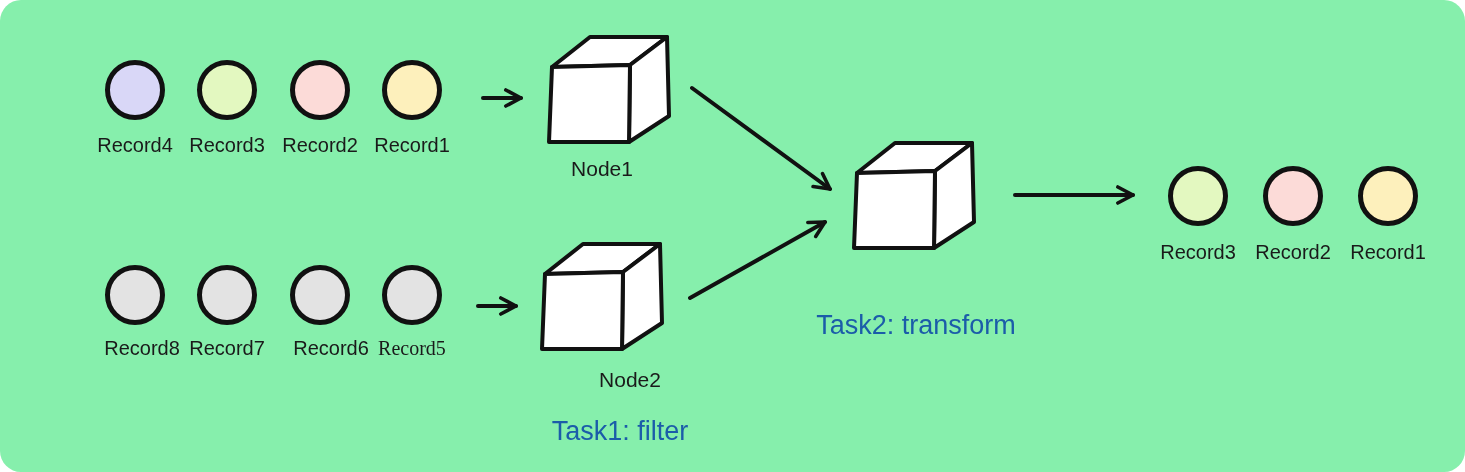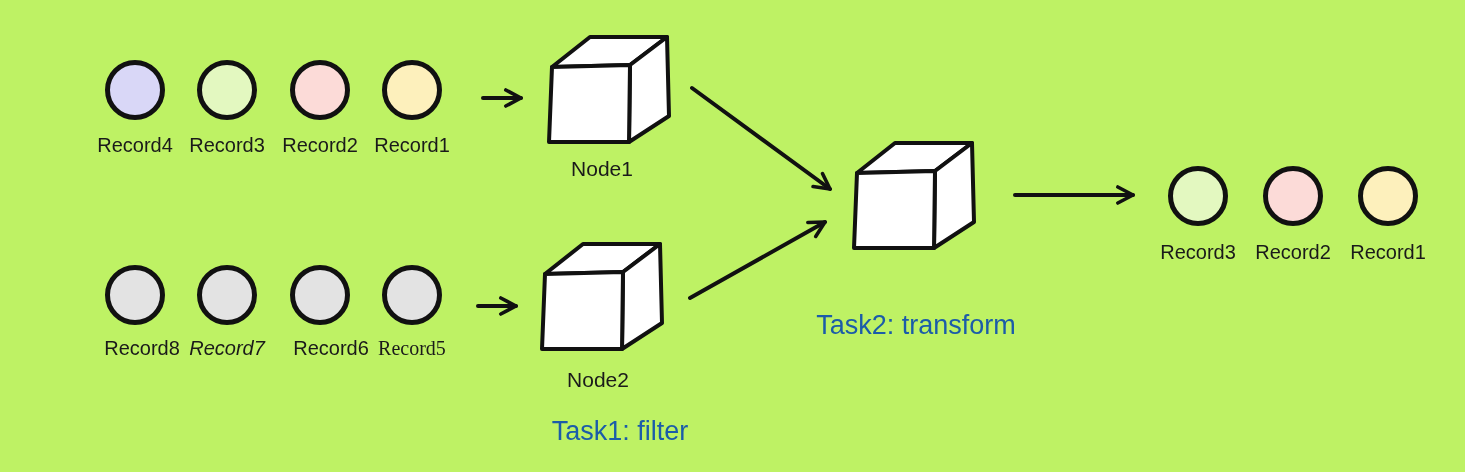--- a/index.html
+++ b/index.html
@@ -4,23 +4,24 @@
 <style>
   html, body {
     margin: 0;
     padding: 0;
     background: #ffffff;
   }
   .canvas {
     position: relative;
     width: 1465px;
     height: 472px;
-    background: #bef264;
+    background: #86efac;
     font-family: "Liberation Sans", sans-serif;
     overflow: hidden;
+    border-radius: 21px;
   }
   .record-circle {
     position: absolute;
     width: 60px;
     height: 60px;
     border: 5px solid #111111;
     border-radius: 50%;
     box-sizing: border-box;
     background: #eeeeee;
   }
@@ -92,42 +93,42 @@
 
     <div class="record-circle" style="left: 382px; top: 60px; background-color: rgb(253, 240, 188);"></div>
     <div class="record-label" style="left:362px; top:133px;">Record1</div>
   </div>
 
   <div>
     <div class="record-circle" style="left: 105px; top: 265px; background-color: rgb(227, 227, 227);"></div>
     <div class="record-label" style="left:92px; top:336px;">Record8</div>
 
     <div class="record-circle" style="left: 197px; top: 265px; background-color: rgb(227, 227, 227);"></div>
-    <div class="record-label" style="left:177px; top:336px;font-style:italic;">Record7</div>
+    <div class="record-label" style="left:177px; top:336px;">Record7</div>
 
     <div class="record-circle" style="left: 290px; top: 265px; background-color: rgb(227, 227, 227);"></div>
     <div class="record-label" style="left:281px; top:336px;">Record6</div>
 
     <div class="record-circle" style="left: 382px; top: 265px; background-color: rgb(227, 227, 227);"></div>
     <div class="record-label" style="left:362px; top:336px;font-family:Liberation Serif, serif;">Record5</div>
   </div>
 
   <svg class="cube-svg" style="left:540px; top:28px;" viewBox="0 0 140 122">
     <polygon class="cube-face" points="12,39 50,9 127,9 90,37"></polygon>
     <polygon class="cube-face" points="90,37 127,9 129,88 89,114"></polygon>
     <polygon class="cube-face" points="12,39 90,37 89,114 9,114"></polygon>
   </svg>
   <div class="node-label" style="left:542px; top:157px;text-align:center;">Node1</div>
 
   <svg class="cube-svg" style="left:533px; top:235px;" viewBox="0 0 140 122">
     <polygon class="cube-face" points="12,39 50,9 127,9 90,37"></polygon>
     <polygon class="cube-face" points="90,37 127,9 129,88 89,114"></polygon>
     <polygon class="cube-face" points="12,39 90,37 89,114 9,114"></polygon>
   </svg>
-  <div class="node-label" style="left:538px; top:368px;">Node2</div>
+  <div class="node-label" style="left:570px; top:368px;">Node2</div>
 
   <svg class="cube-svg" style="left:845px; top:134px;" viewBox="0 0 140 122">
     <polygon class="cube-face" points="12,39 50,9 127,9 90,37"></polygon>
     <polygon class="cube-face" points="90,37 127,9 129,88 89,114"></polygon>
     <polygon class="cube-face" points="12,39 90,37 89,114 9,114"></polygon>
   </svg>
 
   <div class="task-label" style="left: 500px; top: 416px; color: rgb(27, 92, 169);">Task1: filter</div>
   <div class="task-label" style="left: 796px; top: 310px; color: rgb(27, 92, 169);">Task2: transform</div>
 

